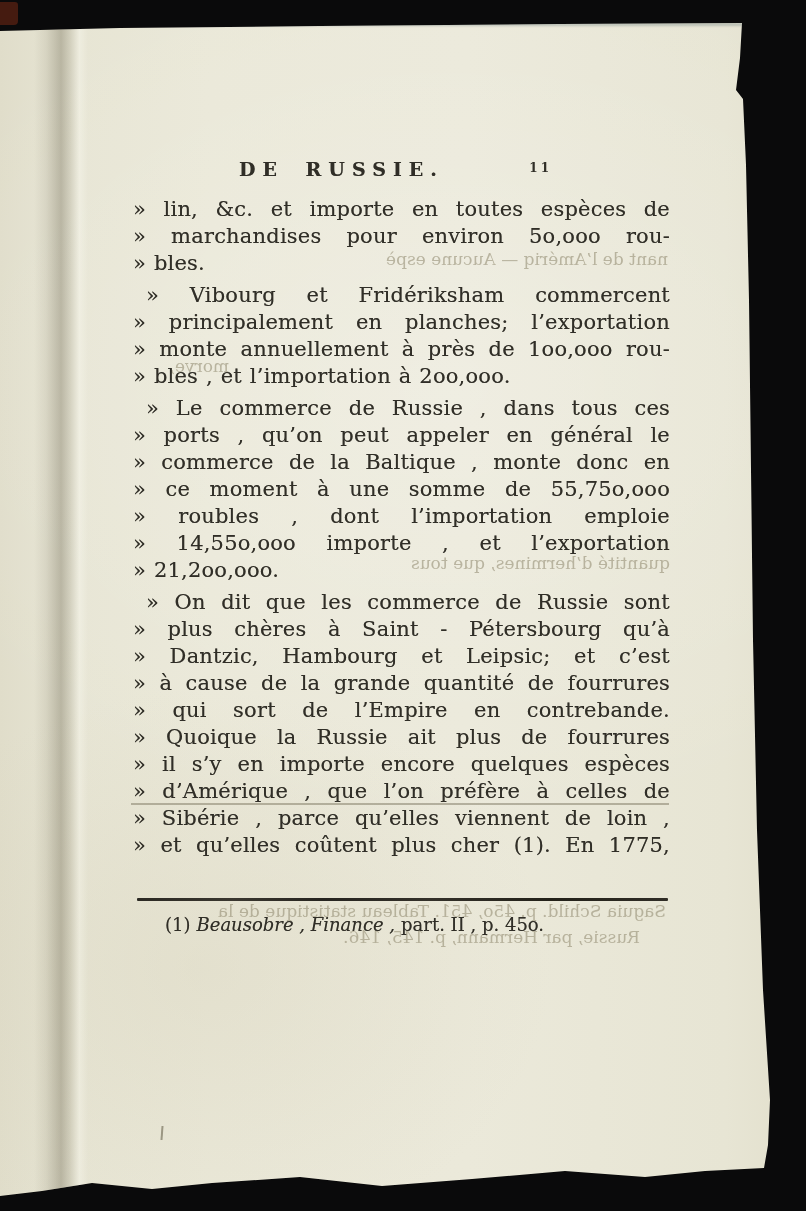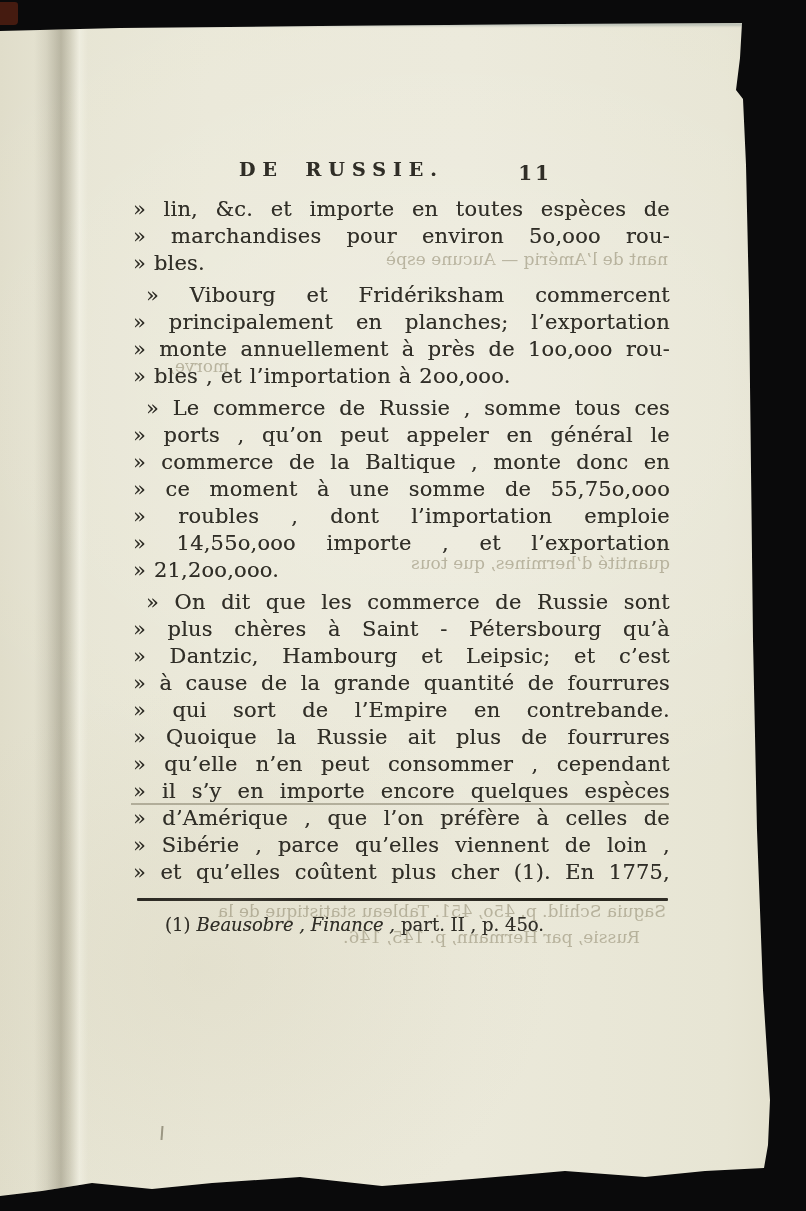--- a/index.html
+++ b/index.html
@@ -44,21 +44,21 @@
   
   .print{color:#302e27;}
   .header-row{position:absolute;left:133px;top:158px;width:537px;height:30px;}
   .running-title{
     position:absolute;left:106px;top:0;
     font-size:19px;font-weight:600;letter-spacing:7px;word-spacing:8px;
     text-shadow:0 0 0.6px rgba(48,46,39,0.55);
   }
   .page-number{
     position:absolute;right:118px;top:3px;
-    font-size:20px;letter-spacing:3px;font-weight:600;
+    font-size:12px;letter-spacing:3px;font-weight:600;
   }
   .text-block{
     position:absolute;left:133px;top:196px;width:537px;
     font-size:21px;line-height:27px;
     letter-spacing:0.2px;word-spacing:1px;
     text-shadow:0 0 0.6px rgba(48,46,39,0.5);
   }
   .bline{text-align:left;white-space:nowrap;}
   .bline.j{text-align:justify;text-align-last:justify;white-space:normal;}
   .bline.ind{margin-top:5px;text-indent:13px;}
@@ -109,34 +109,33 @@
   <div class="bleed" style="left:300px;top:927px;width:340px;">Russie, par Hermann, p. 145, 146.</div>
 
   <div class="print text-block">
     <div class="bline j">» lin, &amp;c. et importe en toutes espèces de</div>
     <div class="bline j">» marchandises pour environ 5o,ooo rou-</div>
     <div class="bline">» bles.</div>
     <div class="bline j ind">» Vibourg et Fridériksham commercent</div>
     <div class="bline j">» principalement en planches; l’exportation</div>
     <div class="bline j">» monte annuellement à près de 1oo,ooo rou-</div>
     <div class="bline">» bles , et l’importation à 2oo,ooo.</div>
-    <div class="bline j ind">» Le commerce de Russie , somme tous ces</div>
+    <div class="bline j ind">» Le commerce de Russie , dans tous ces</div>
     <div class="bline j">» ports , qu’on peut appeler en général le</div>
     <div class="bline j">» commerce de la Baltique , monte donc en</div>
     <div class="bline j">» ce moment à une somme de 55,75o,ooo</div>
     <div class="bline j">» roubles , dont l’importation emploie</div>
     <div class="bline j">» 14,55o,ooo importe , et l’exportation</div>
     <div class="bline">» 21,2oo,ooo.</div>
     <div class="bline j ind">» On dit que les commerce de Russie sont</div>
     <div class="bline j">» plus chères à Saint - Pétersbourg qu’à</div>
     <div class="bline j">» Dantzic, Hambourg et Leipsic; et c’est</div>
     <div class="bline j">» à cause de la grande quantité de fourrures</div>
     <div class="bline j">» qui sort de l’Empire en contrebande.</div>
     <div class="bline j">» Quoique la Russie ait plus de fourrures</div>
-    <div class="bline j">» qu’elle n’en peut consommer , cependant</div>
     <div class="bline j">» il s’y en importe encore quelques espèces</div>
     <div class="bline j">» d’Amérique , que l’on préfère à celles de</div>
     <div class="bline j">» Sibérie , parce qu’elles viennent de loin ,</div>
     <div class="bline j">» et qu’elles coûtent plus cher (1). En 1775,</div>
   </div>
 
   <div class="artifact-underline"></div>
 
   <div class="footnote-rule"></div>
 

